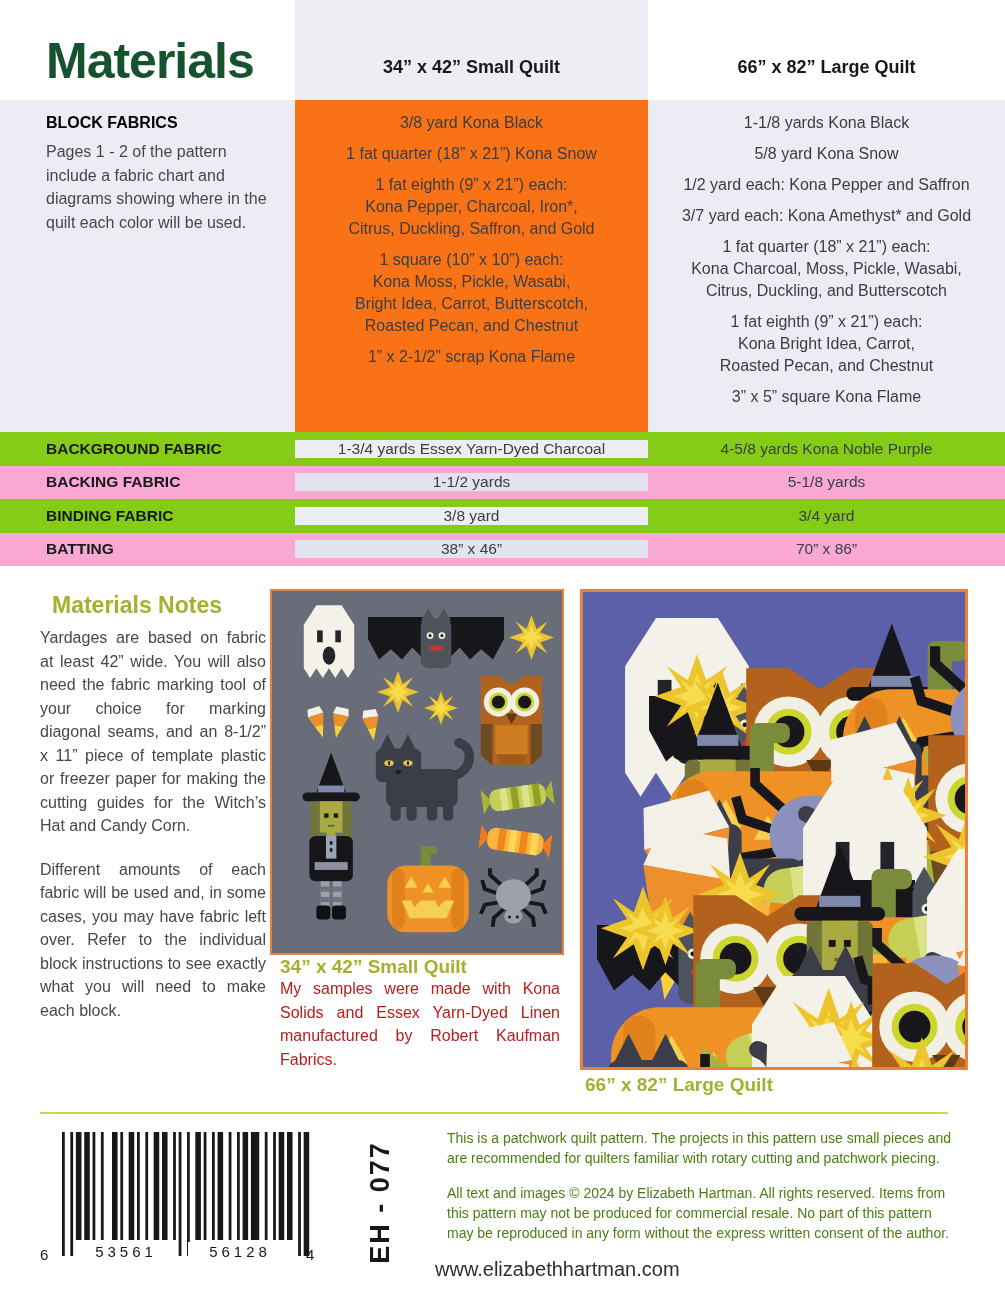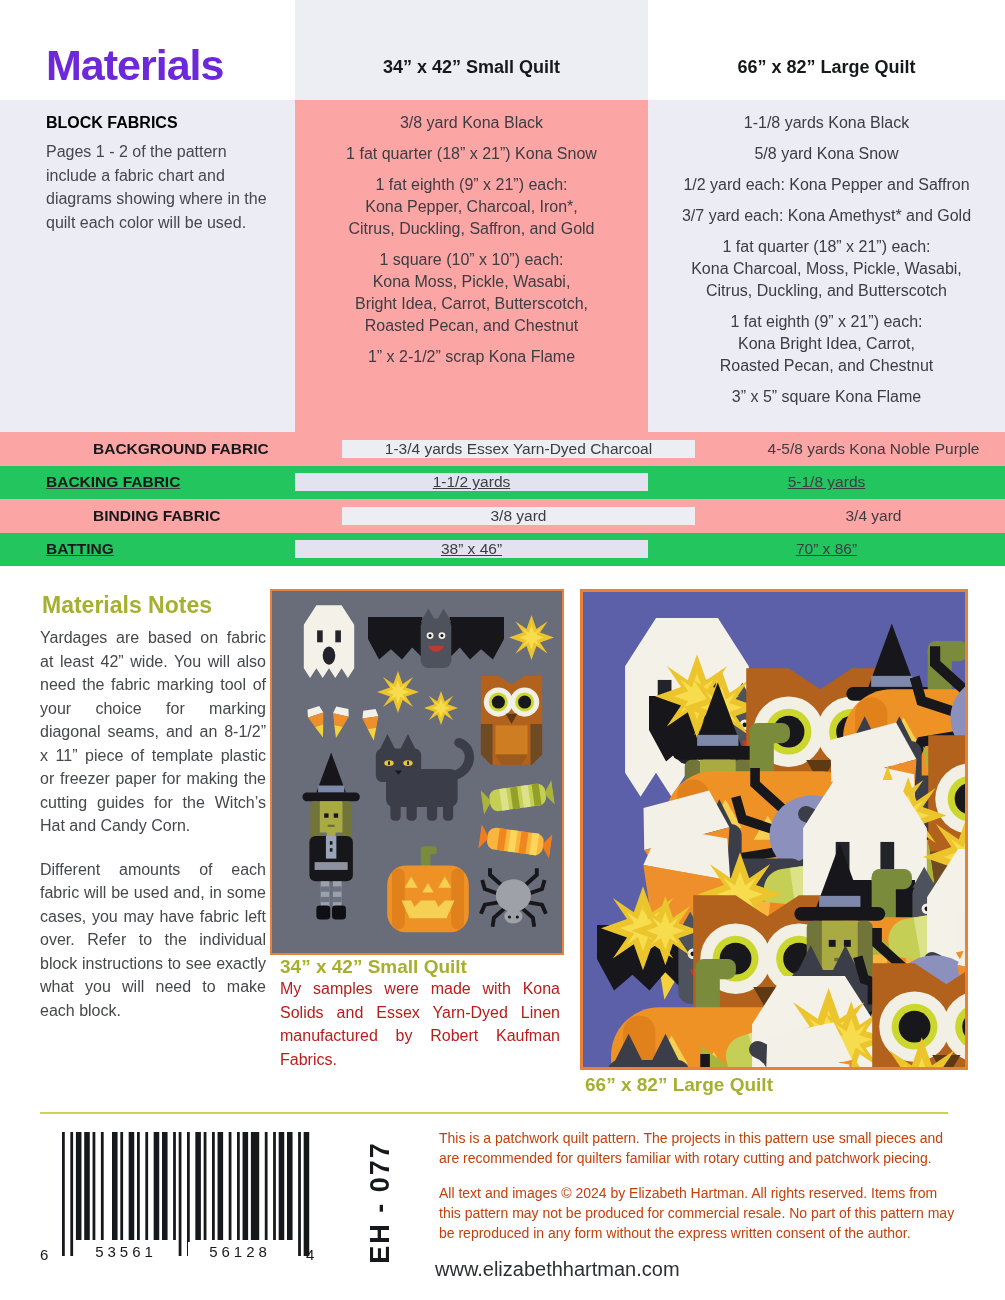--- a/index.html
+++ b/index.html
@@ -4,44 +4,44 @@
 <style>
   html,body{margin:0;padding:0;}
   body{
     width:1005px;height:1300px;background:#ffffff;position:relative;overflow:hidden;
     font-family:"Liberation Sans","DejaVu Sans",sans-serif;color:#3c3d43;
   }
   .grid{display:grid;grid-template-columns:295px 353px 357px;}
   
   .thead{height:100px;}
   .thead .c1{display:flex;align-items:flex-end;padding:0 0 10px 46px;box-sizing:border-box;}
-  .page-title{font-size:43px;font-weight:bold;color:#6d28d9;letter-spacing:-1px;}
+  .page-title{font-size:50px;font-weight:bold;color:#14532d;letter-spacing:-1px;}
   .thead .mid{background:#ededf4;}
   .colhead{display:flex;align-items:flex-end;justify-content:center;padding-bottom:22px;
     font-size:18px;font-weight:bold;color:#17181c;box-sizing:border-box;}
   
   .block-row{min-height:332px;background:#ebecf4;}
-  .block-row .mid{background:#fca5a5;}
+  .block-row .mid{background:#f97316;}
   .cell-label{font-size:16px;font-weight:bold;color:#000000;margin:0 0 8px 0;}
   .block-left{padding:14px 14px 0 46px;box-sizing:border-box;}
   .block-left p{margin:0 0 24px 0;font-size:16px;line-height:23.5px;color:#46474d;}
   .entries{padding:12px 6px 0 6px;text-align:center;box-sizing:border-box;}
   .entry{font-size:16px;line-height:22px;color:#3c3d43;margin:0 0 9px 0;white-space:pre-line;}
   
   .t-row{height:33.5px;align-items:center;}
-  .row-white{background:#fca5a5;padding-left:47px;}
+  .row-white{background:#84cc16;}
   .row-white .mid{background:#ededf4;}
-  .row-lav{background:#22c55e;text-decoration:underline;}
+  .row-lav{background:#f9a8d4;}
   .row-lav .mid{background:#e2e3ee;}
   .t-row .rlabel{padding-left:46px;font-weight:bold;font-size:15.5px;color:#17181c;}
   .t-row .val{text-align:center;font-size:15.5px;color:#3c3d43;}
   
   .abs{position:absolute;}
   .notes{left:40px;top:592px;width:226px;}
-  .notes h2{margin:0 0 7px 2px;font-size:23px;color:#a6b02f;font-weight:bold;}
+  .notes h2{margin:0 0 7px 12px;font-size:23px;color:#a6b02f;font-weight:bold;}
   .notes p{margin:0 0 20px 0;font-size:16px;line-height:23.5px;text-align:justify;color:#46474d;}
   .fig-small{left:270px;top:589px;}
   .fig-large{left:580px;top:589px;}
   figure{margin:0;}
   .quilt{display:block;}
   .quilt-border-s{border:2px solid #e8823b;}
   .quilt-border-l{border:3px solid #e8823b;}
   .caption{font-size:19px;font-weight:bold;color:#a6b02f;}
   .cap-small{left:280px;top:956px;}
   .cap-large{left:585px;top:1074px;}
@@ -55,21 +55,21 @@
   .bc-group{top:112px;background:#fff;text-align:center;padding:1px 2px;}
   .bc6{left:0;top:116px;}
   .bc4{left:266px;top:116px;}
   .g1{left:34px;width:100px;}
   .g2{left:148px;width:100px;}
   .ehwrap{left:330px;top:1138px;width:100px;height:128px;display:flex;
     align-items:center;justify-content:center;}
   .ehcode{transform:rotate(-90deg);font-size:27px;font-weight:bold;color:#17181c;
     letter-spacing:2px;white-space:nowrap;}
   .foot-text{left:435px;top:1128px;width:527px;}
-  .foot-text p{margin:0 0 15px 4px;font-size:14px;line-height:20px;color:#c2410c;}
+  .foot-text p{margin:0 0 15px 12px;font-size:14px;line-height:20px;color:#4d7c0f;}
   .website{font-size:20px;color:#2e2f33;}
 </style>
 </head>
 <body>
 
 <div class="grid thead">
   <div class="c1">
     <span class="page-title">Materials</span>
   </div>
   <div class="mid colhead">34” x 42” Small Quilt</div>

